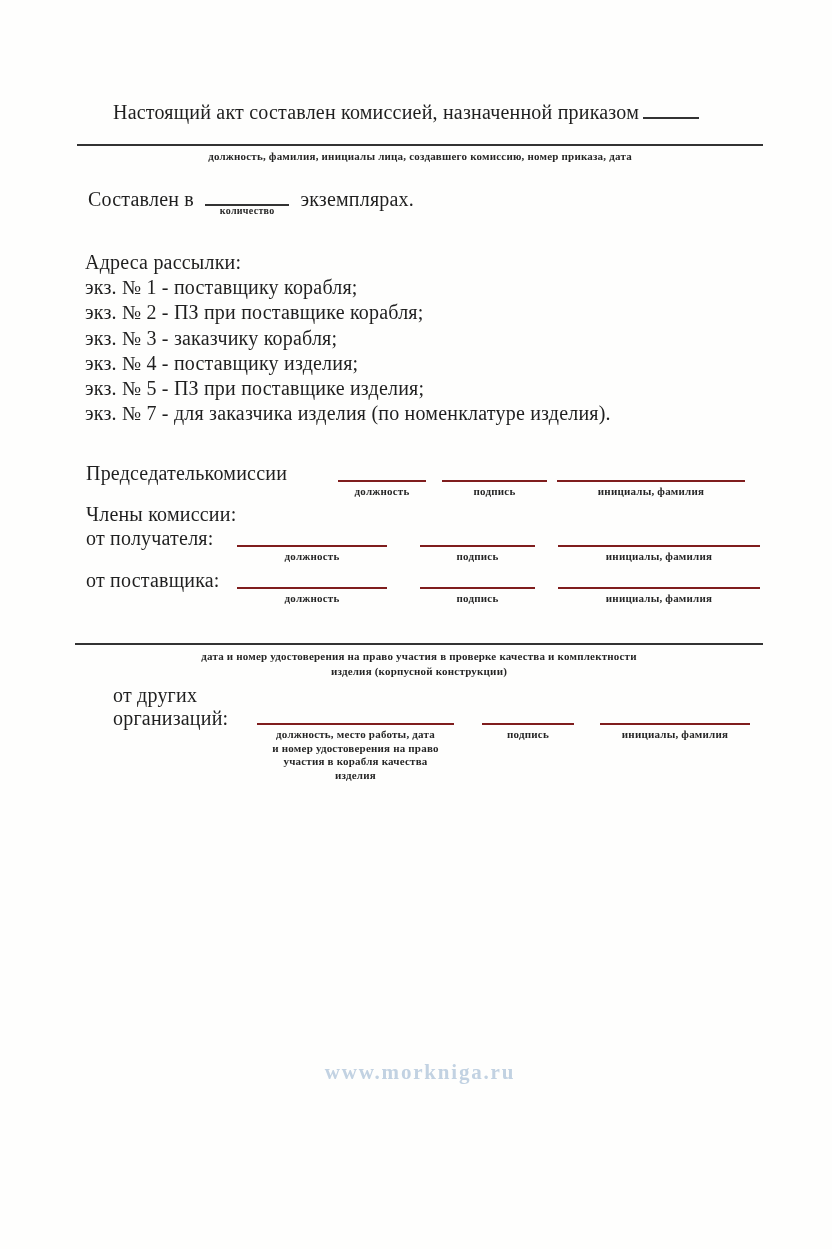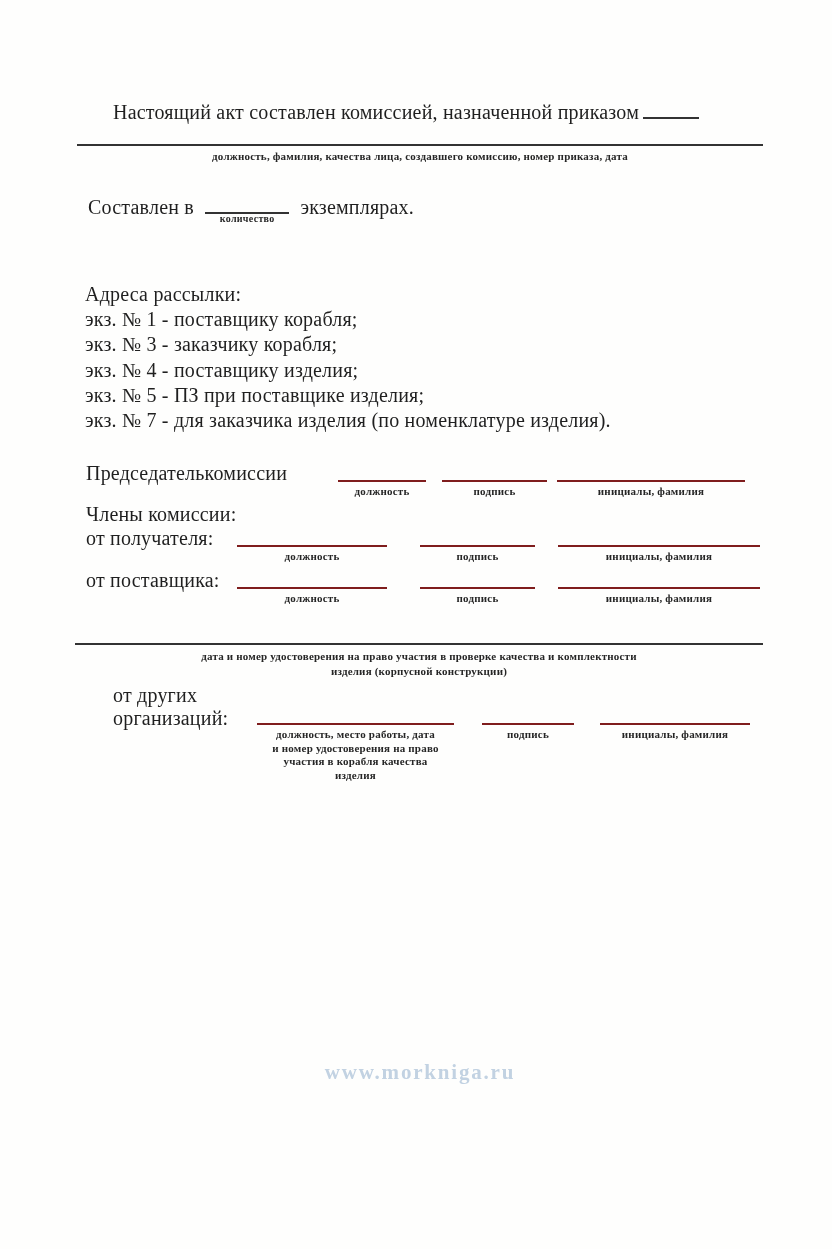--- a/index.html
+++ b/index.html
@@ -46,34 +46,35 @@
 </head>
 <body>
 
 <div class="page" style="background: rgb(254, 254, 253);">
 
   <div class="abs body-text" style="left:113px; top:101px;">
     <span>Настоящий акт составлен комиссией, назначенной приказом</span><span class="blank" style="width:56px; margin-left:4px;"></span>
   </div>
 
   <div class="abs hr-line" style="left:77px; top:144px; width:686px;"></div>
-  <div class="abs cap cap-center" style="left:77px; top:150px; width:686px;">должность, фамилия, качества лица, создавшего комиссию, номер приказа, дата</div>
+  <div class="abs cap cap-center" style="left:77px; top:150px; width:686px;">должность, фамилия, инициалы лица, создавшего комиссию, номер приказа, дата</div>
 
   <div class="abs body-text" style="left:88px; top:188px;">
     <span>Составлен в</span>
-    <span class="blank-wrap" style="margin:8px 6px;font-family:Liberation Serif, serif;">
+    <span class="blank-wrap" style="margin:0 6px;font-family:Liberation Serif, serif;">
       <span class="blank" style="width:84px;"></span>
       <span class="blank-under">количество</span>
     </span>
     <span>экземплярах.</span>
   </div>
 
-  <div class="abs body-text" style="left:85px; top:250px;margin-top:32px;">
+  <div class="abs body-text" style="left:85px; top:250px;">
     <div class="dist-line">Адреса рассылки:</div>
     <div class="dist-line">экз. № 1 - поставщику корабля;</div>
+    <div class="dist-line">экз. № 2 - ПЗ при поставщике корабля;</div>
     <div class="dist-line">экз. № 3 - заказчику корабля;</div>
     <div class="dist-line">экз. № 4 - поставщику изделия;</div>
     <div class="dist-line">экз. № 5 - ПЗ при поставщике изделия;</div>
     <div class="dist-line">экз. № 7 - для заказчика изделия (по номенклатуре изделия).</div>
   </div>
 
   <div class="abs body-text" style="left:86px; top:462px;">Председателькомиссии</div>
   <div class="sig-cell cap" style="left:338px; top:480px; width:88px;">
     <span>должность</span>
   </div>

